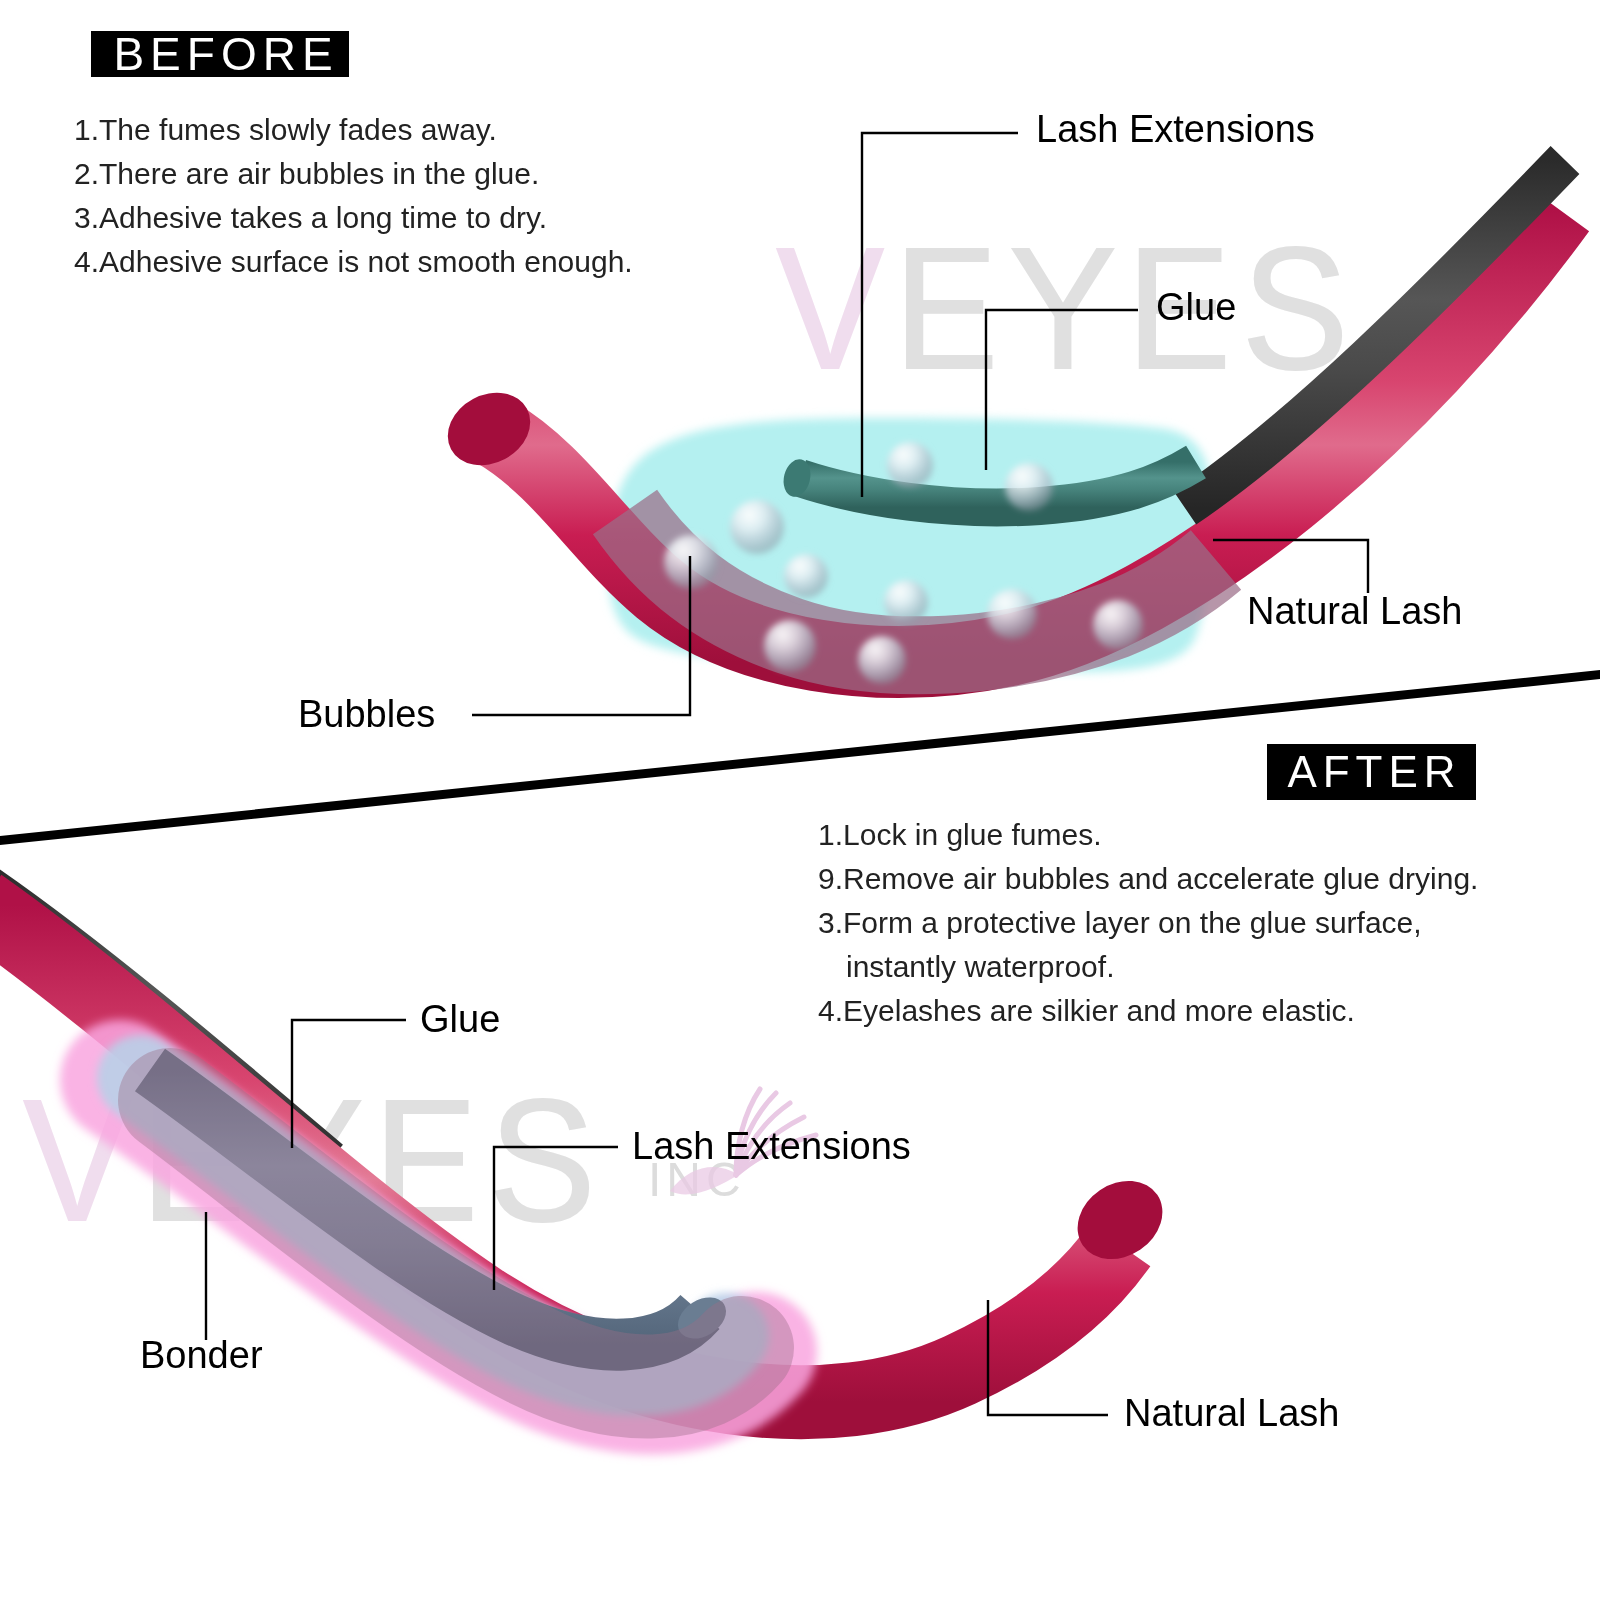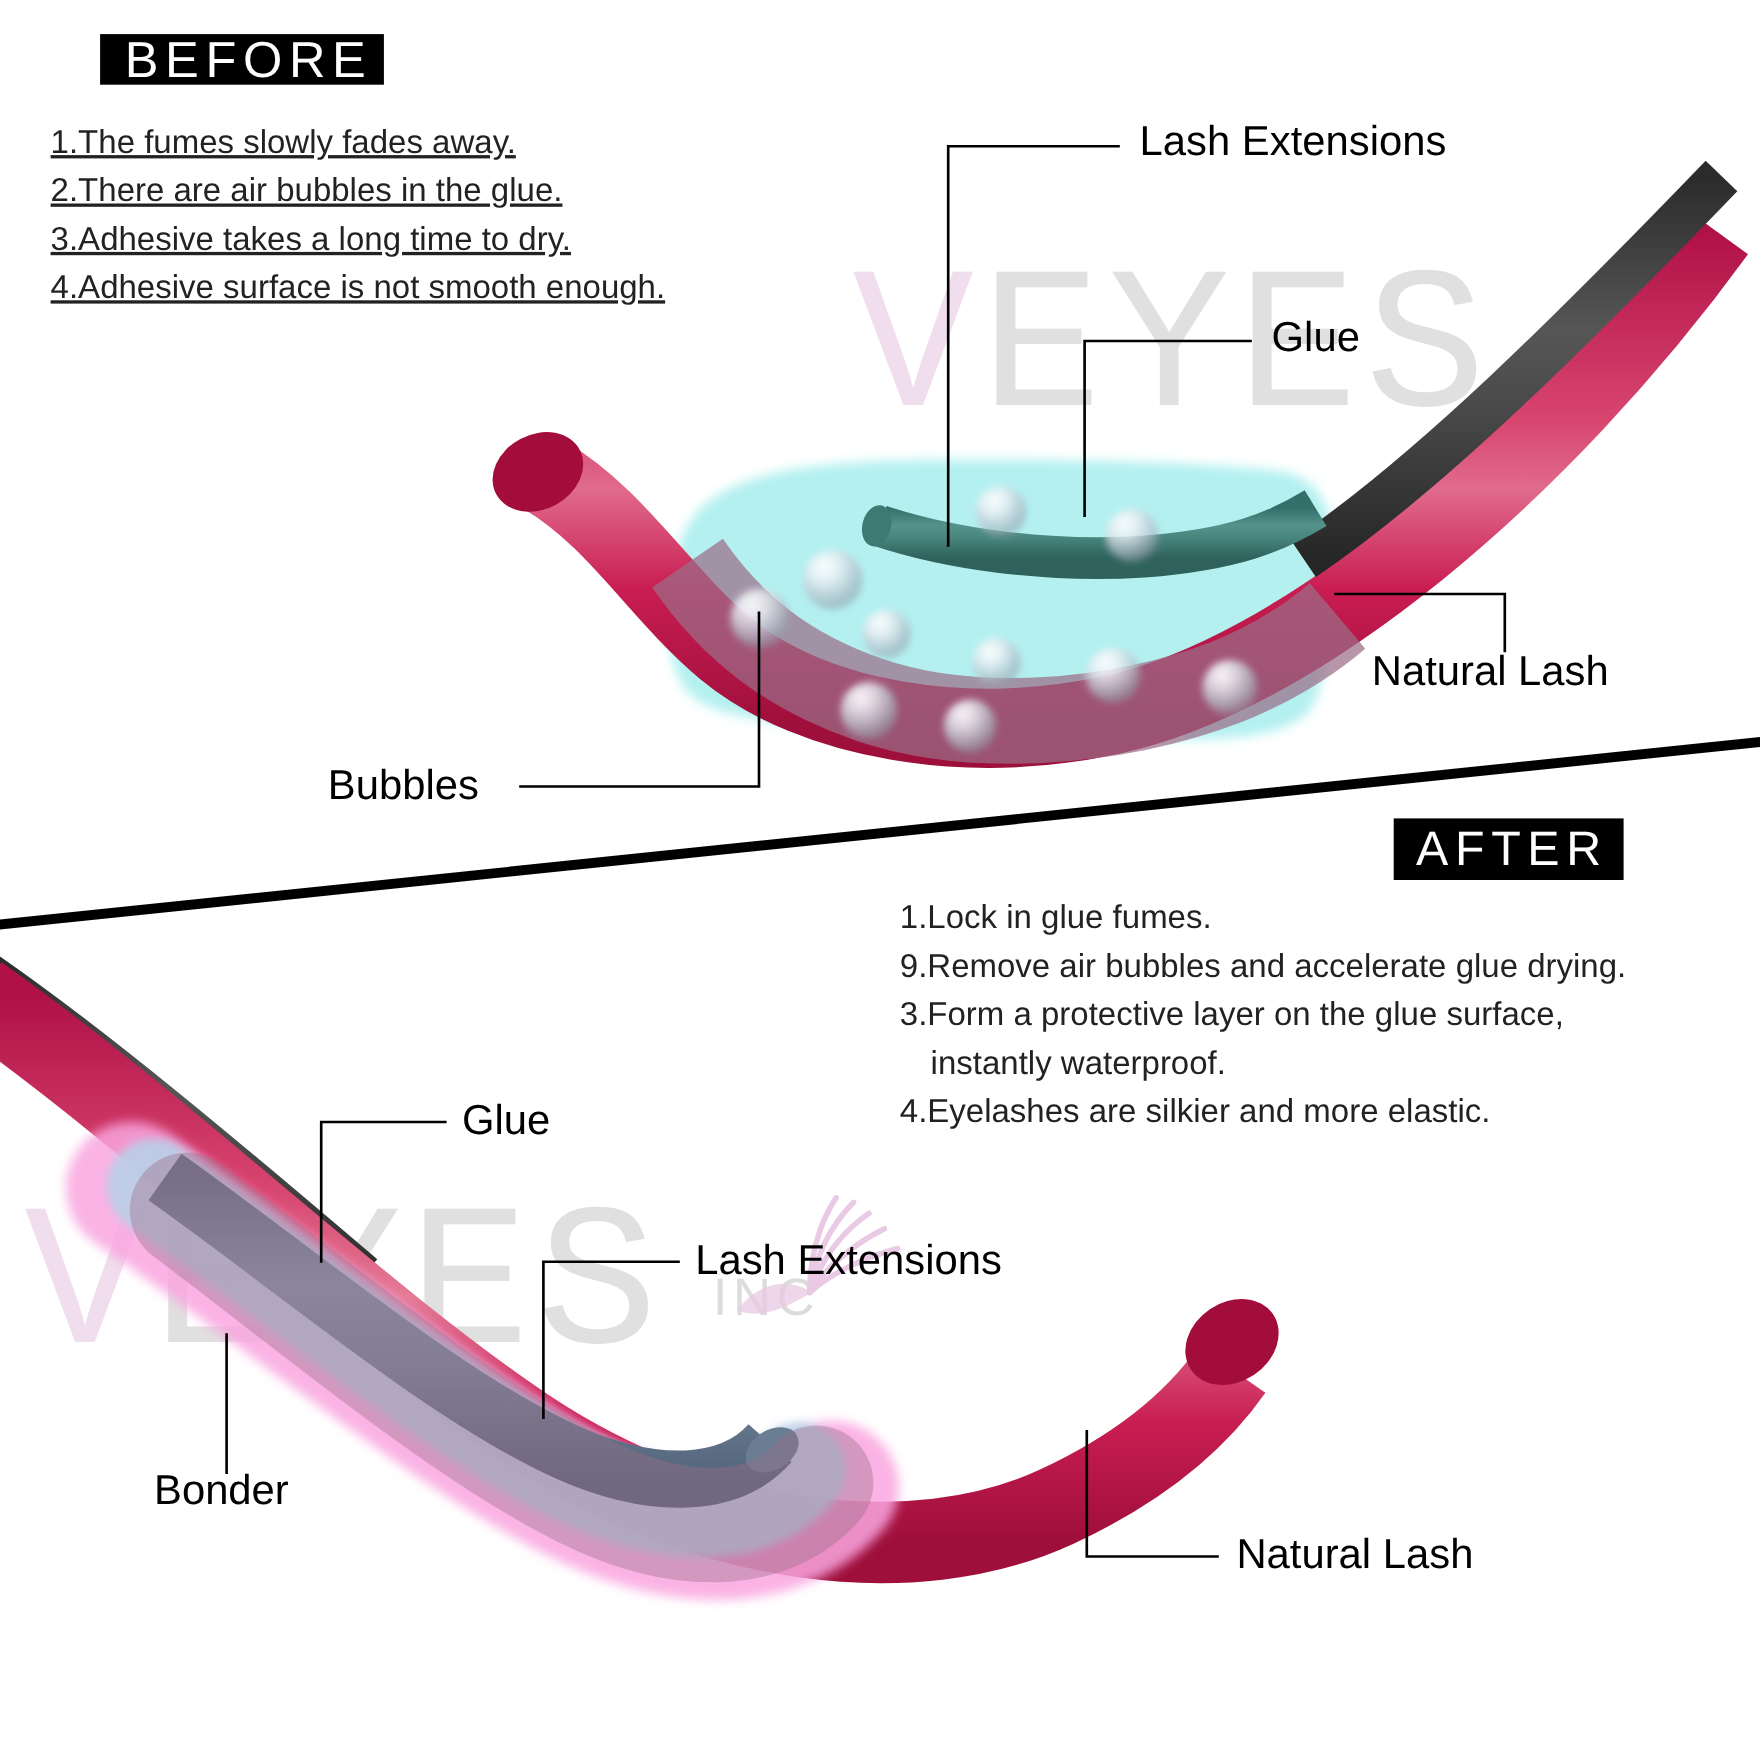--- a/index.html
+++ b/index.html
@@ -49,21 +49,21 @@
     box-sizing: border-box;
   }
   
   .bullets {
     position: absolute;
     font-size: 30px;
     line-height: 44px;
     color: #222222;
     white-space: nowrap;
   }
-  #list-before { left: 46px; top: 108px; text-decoration: underline; }
+  #list-before { left: 74px; top: 108px; }
   #list-after  { left: 818px; top: 813px; }
   .bullets .li { display: block; }
   .bullets .li.indent { padding-left: 28px; }
 
   
   #divider {
     position: absolute;
     left: 0; top: 0;
     width: 1600px; height: 1600px;
     pointer-events: none;

